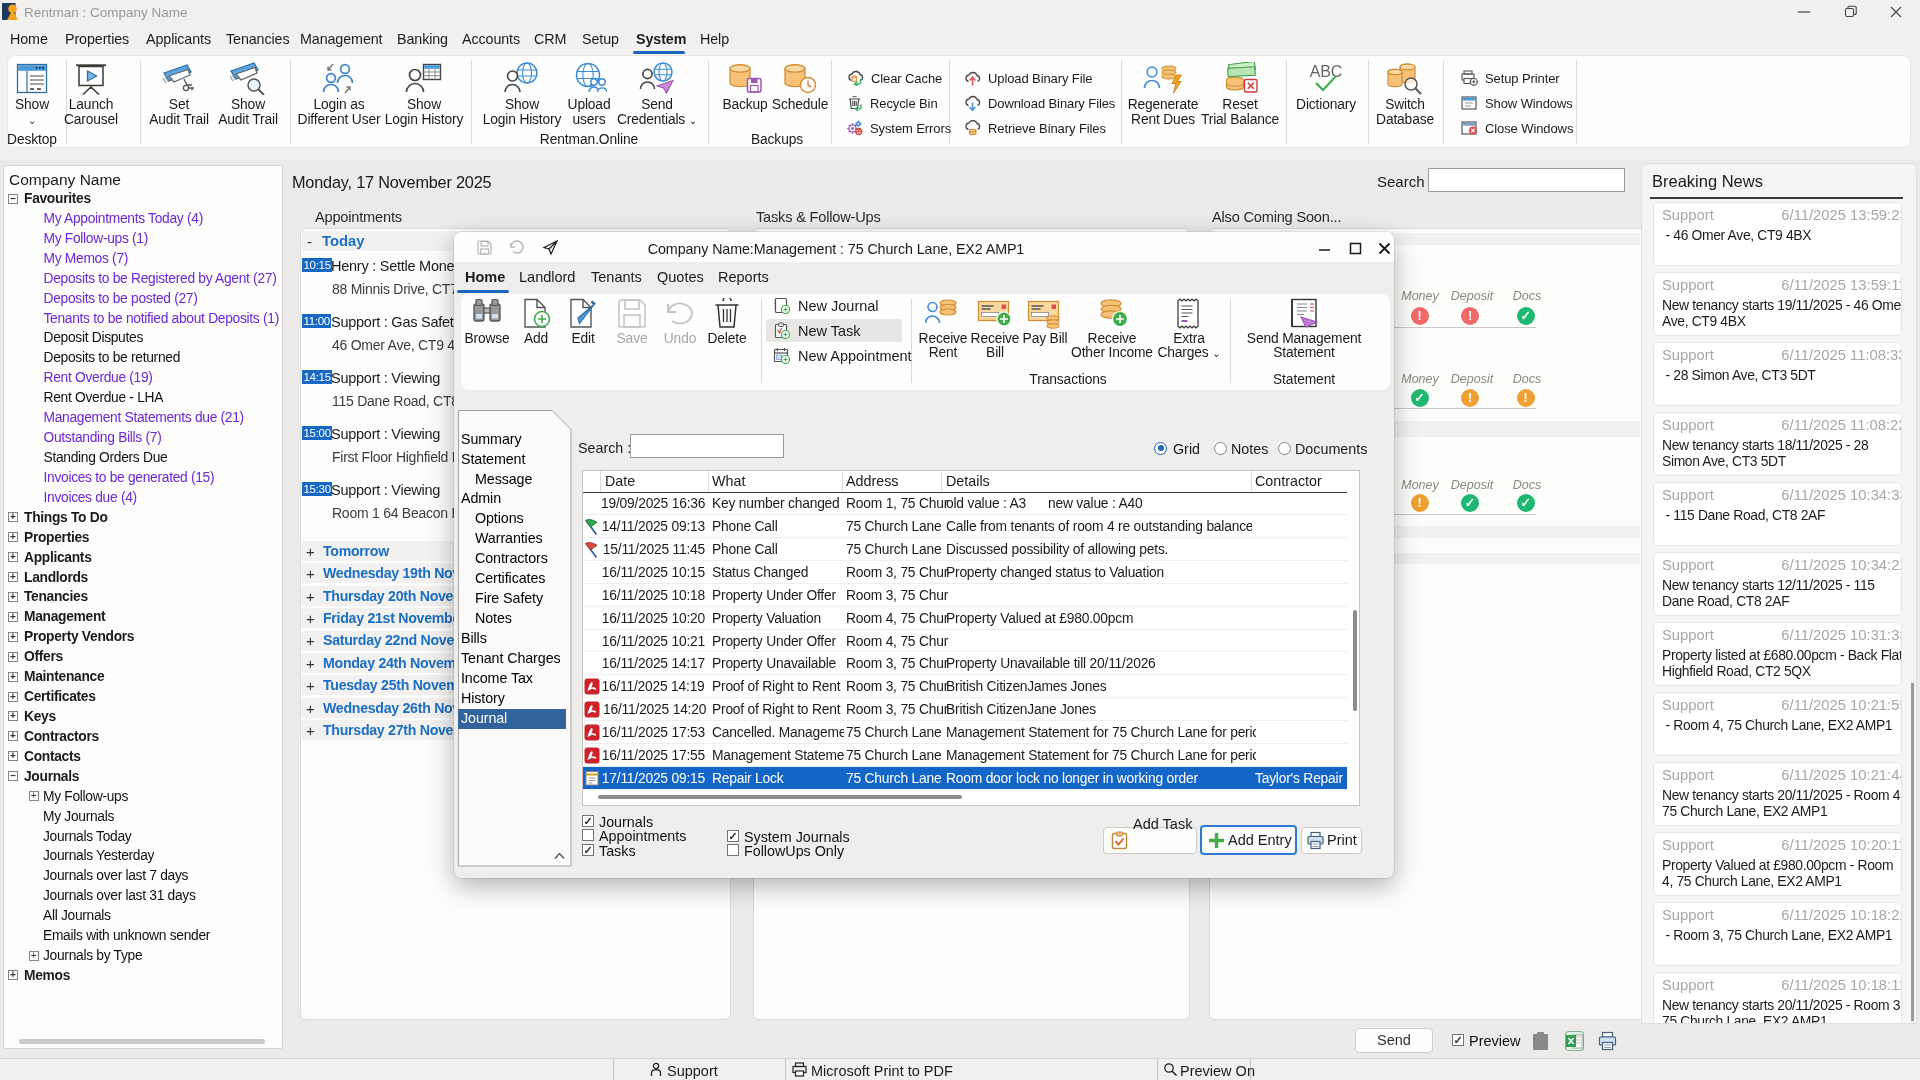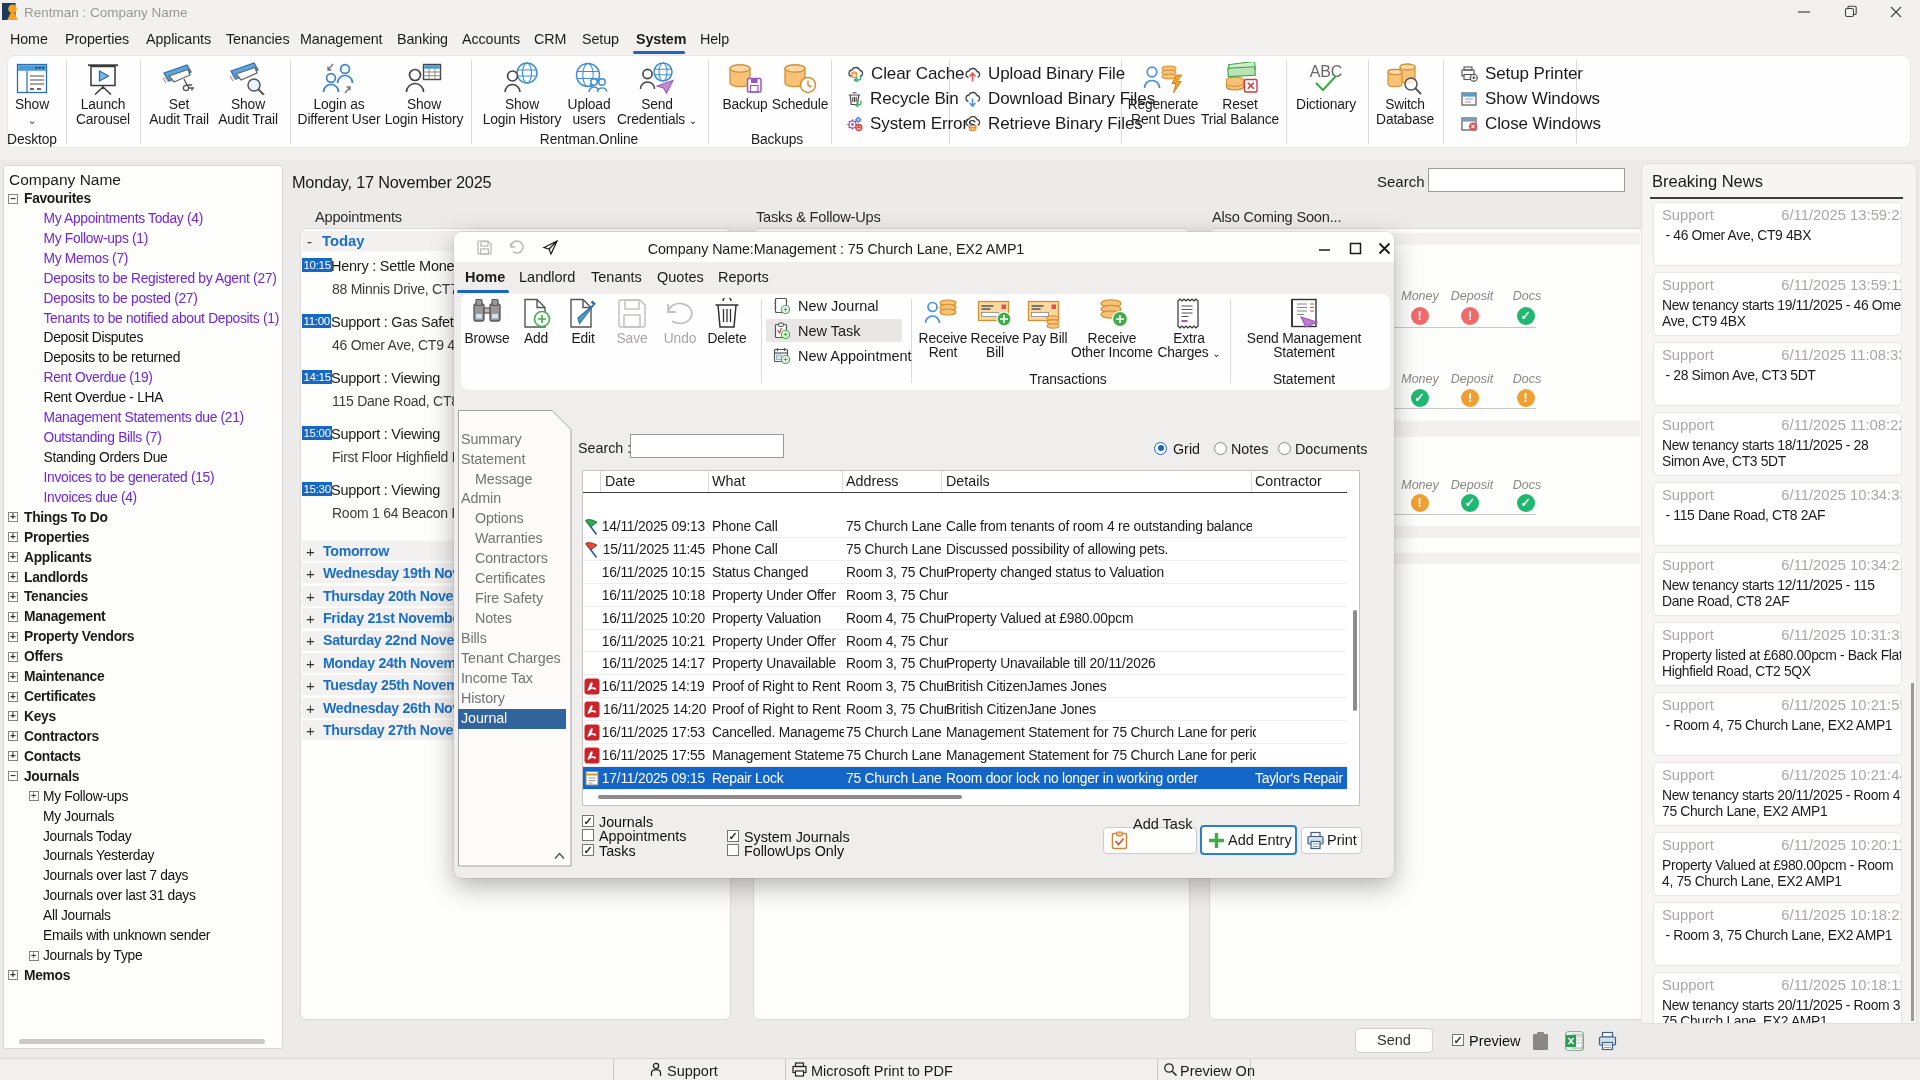--- a/index.html
+++ b/index.html
@@ -8,21 +8,21 @@
 .abs{position:absolute}
 #topchrome{position:absolute;left:0;top:0;width:1920px;height:160px;background:#f3f1f0}
 #titlebar{position:absolute;left:0;top:0;width:1920px;height:26px}
 #menubar{position:absolute;left:0;top:26px;width:1920px;height:29px}
 .menuitem{position:absolute;top:5px;font-size:14.3px;color:#1b1b1b;letter-spacing:-0.1px}
 #ribbon{position:absolute;left:7px;top:55px;width:1904px;height:93px;background:#fefefe;border-radius:8px;border:1px solid #e8e6e4}
 .rsep{position:absolute;top:4px;height:84px;width:1px;background:#dcdad8}
 .rbtn{position:absolute;top:4px;text-align:center;font-size:13.8px;line-height:14.6px;color:#1b1b1b;white-space:nowrap;letter-spacing:-0.15px}
 .rbtn svg{display:block;margin:2px auto 3px auto}
 .glabel{position:absolute;top:76px;font-size:13.8px;color:#1b1b1b;text-align:center;white-space:nowrap;letter-spacing:-0.1px}
-.sbtn{position:absolute;font-size:17px;color:#1b1b1b;display:flex;align-items:center;white-space:nowrap;letter-spacing:-0.1px}
+.sbtn{position:absolute;font-size:13px;color:#1b1b1b;display:flex;align-items:flex-end;white-space:nowrap;letter-spacing:-0.1px}
 .sbtn svg{margin-right:7px}
 .card{position:absolute;background:#fdfdfc;border:1px solid #dcdad8;border-radius:6px}
 .colhdr{position:absolute;top:209px;font-size:14.6px;color:#2b2b2b;letter-spacing:-0.2px}
 .gray-row{position:absolute;background:#f2f1ef;left:1px}
 .bluebold{font-weight:bold;color:#1b6fc5}
 .badge{position:absolute;background:#1668c4;color:#fff;font-size:11.5px;padding:0 1.5px;height:14px;line-height:14px;letter-spacing:-0.3px}
 .appt-title{position:absolute;font-size:14.5px;color:#1b1b1b;white-space:nowrap;letter-spacing:-0.25px}
 .appt-sub{position:absolute;font-size:14px;color:#3c3c3c;white-space:nowrap;letter-spacing:-0.25px}
 .treerow{height:19.93px;line-height:19.93px;font-size:13.8px;white-space:nowrap;position:relative;letter-spacing:-0.3px}
 .tr-bold{font-weight:bold;padding-left:20px}
@@ -32,21 +32,21 @@
 .pmbox{position:absolute;left:3.9px;top:4.5px;width:10px;height:10px;border:1px solid #868482;background:#fff;font-size:10px;line-height:8px;text-align:center;color:#333}
 .pmbox2{left:24.6px}
 .newscard{position:absolute;left:11px;width:249px;height:64px;background:#fff;border:1px solid #e7e5e3;border-radius:5px;overflow:hidden}
 .nc-support{position:absolute;left:8px;top:4px;font-size:14.8px;color:#a9a7a5}
 .nc-time{position:absolute;right:0px;top:4px;width:120px;overflow:hidden;font-size:14.8px;color:#a9a7a5;white-space:nowrap;text-indent:-8px}
 .nc-body{position:absolute;left:8px;top:24px;width:245px;font-size:13.9px;line-height:16.4px;color:#1c1c1c;letter-spacing:-0.35px}
 .mdd-lbl{position:absolute;font-size:12.5px;font-style:italic;color:#8a8880;width:60px;text-align:center}
 .mdd-ic{position:absolute;width:18px;height:18px;border-radius:50%;color:#fff;font-size:12.5px;font-weight:bold;text-align:center;line-height:18px}
 .mdd-ln{position:absolute;height:1px;background:#c9c7c5;width:226px;left:100px}
 .ic-red{background:#f06a6a}.ic-green{background:#1fb871}.ic-orange{background:#efa032}
-.dlg-nav-item{height:19.93px;line-height:19.93px;font-size:14.3px;padding-left:12px;color:#737373;white-space:nowrap;letter-spacing:-0.1px}
+.dlg-nav-item{height:19.93px;line-height:19.93px;font-size:14.3px;padding-left:12px;color:#000000;white-space:nowrap;letter-spacing:-0.1px}
 .dlg-nav-ind{padding-left:27px}
 .grid-row{position:absolute;left:0;width:764px;height:22.9px;font-size:13.8px;white-space:nowrap;letter-spacing:-0.2px;border-bottom:1px solid #efeeed}
 .gcell{position:absolute;top:3px;line-height:17px}
 .chk{position:absolute;width:12px;height:12px;border:1px solid #777573;background:#fff;font-size:11px;line-height:11px;text-align:center;color:#333;font-weight:bold}
 .chklbl{position:absolute;font-size:14.3px;color:#111;white-space:nowrap}
 .statusdiv{position:absolute;top:1059px;width:1px;height:21px;background:#cbc9c7}
 </style>
 </head>
 <body>
 <div id="topchrome"></div>
@@ -107,21 +107,21 @@
         <circle cx="23.8" cy="5.8" r="1.1" fill="#123e63"></circle>
         <circle cx="27.1" cy="5.8" r="1.1" fill="#123e63"></circle>
         <path d="M11 9 V30.5" stroke="#2e6da4" stroke-width="1.2"></path>
         <path d="M14 14 H28 M14 18 H28 M14 22 H28" stroke="#8a8886" stroke-width="1.4"></path>
         <path d="M14 27 H18 M21 27 H25" stroke="#6a6866" stroke-width="2.2"></path>
       </svg>
     Show<br><span style="font-size:11px;color:#444">⌄</span>
   </div>
   <div class="glabel" style="left:-31px;width:110px">Desktop</div>
 
-  <div class="rbtn" style="left:40px;width:110px">
+  <div class="rbtn" style="left:28px;width:110px">
     <svg width="34" height="33" viewBox="0 0 34 33">
         <path d="M2 3.2 H32" stroke="#3a3a3a" stroke-width="1.8"></path>
         <rect x="5" y="4.5" width="24" height="19" fill="#fff" stroke="#3a3a3a" stroke-width="1.5"></rect>
         <path d="M17 23.5 V27 M17 25 L9 32.5 M17 25 L25 32.5" stroke="#3a3a3a" stroke-width="1.5" fill="none"></path>
         <path d="M13.5 9 L22.5 14 L13.5 19 Z" fill="#79b7e8" stroke="#2e6da4" stroke-width="1.3"></path>
       </svg>
     Launch<br>Carousel
   </div>
 
   <div class="rbtn" style="left:116px;width:110px">
@@ -783,20 +783,27 @@
   <div class="abs" style="left:841px;top:209px;font-size:14.3px">Documents</div>
 
   <div class="abs" style="left:128px;top:238px;width:778px;height:336px;background:#fff;border:1px solid #c6c4c2">
     <div class="abs" style="left:17px;top:0;width:1px;height:21px;background:#d9d7d5"></div>
     <div class="abs" style="left:22px;top:2px;font-size:14.3px">Date</div>
     <div class="abs" style="left:129px;top:2px;font-size:14.3px">What</div>
     <div class="abs" style="left:263px;top:2px;font-size:14.3px">Address</div>
     <div class="abs" style="left:363px;top:2px;font-size:14.3px">Details</div>
     <div class="abs" style="left:672px;top:2px;font-size:14.3px">Contractor</div>
     <div class="abs" style="left:0;top:21px;width:764px;height:1px;background:#3c3c3c"></div>
+    <div class="grid-row" style="top:21.5px">
+        <span class="gcell" style="left:18px;width:104px;text-align:right">19/09/2025 16:36</span>
+        <span class="gcell" style="left:129px">Key number changed</span>
+        <span class="gcell" style="left:263px">Room 1, 75 Chur</span>
+        <span class="gcell" style="left:363px">old value : A3</span>
+        <span class="gcell" style="left:465px">new value : A40</span>
+      </div>
     <div class="grid-row" style="top:44.4px">
         <svg class="abs" style="left:1px;top:3px" width="16" height="17" viewBox="0 0 16 17">
           <path d="M2.5 3 L12.5 16.5" stroke="#2e5f9e" stroke-width="1.7"></path>
           <path d="M1.5 2.5 C4.5 0.8 8 1.5 13 4.2 L6.8 8.8 C4.5 6.2 3 4.5 1.5 2.5 Z" fill="#2eab4f" stroke="#156e2e" stroke-width="0.9"></path>
         </svg>
         <span class="gcell" style="left:18px;width:104px;text-align:right">14/11/2025 09:13</span>
         <span class="gcell" style="left:129px">Phone Call</span>
         <span class="gcell" style="left:263px">75 Church Lane</span>
         <span class="gcell" style="left:363px;width:306px;overflow:hidden">Calle from tenants of room 4 re outstanding balance</span>
       </div>

